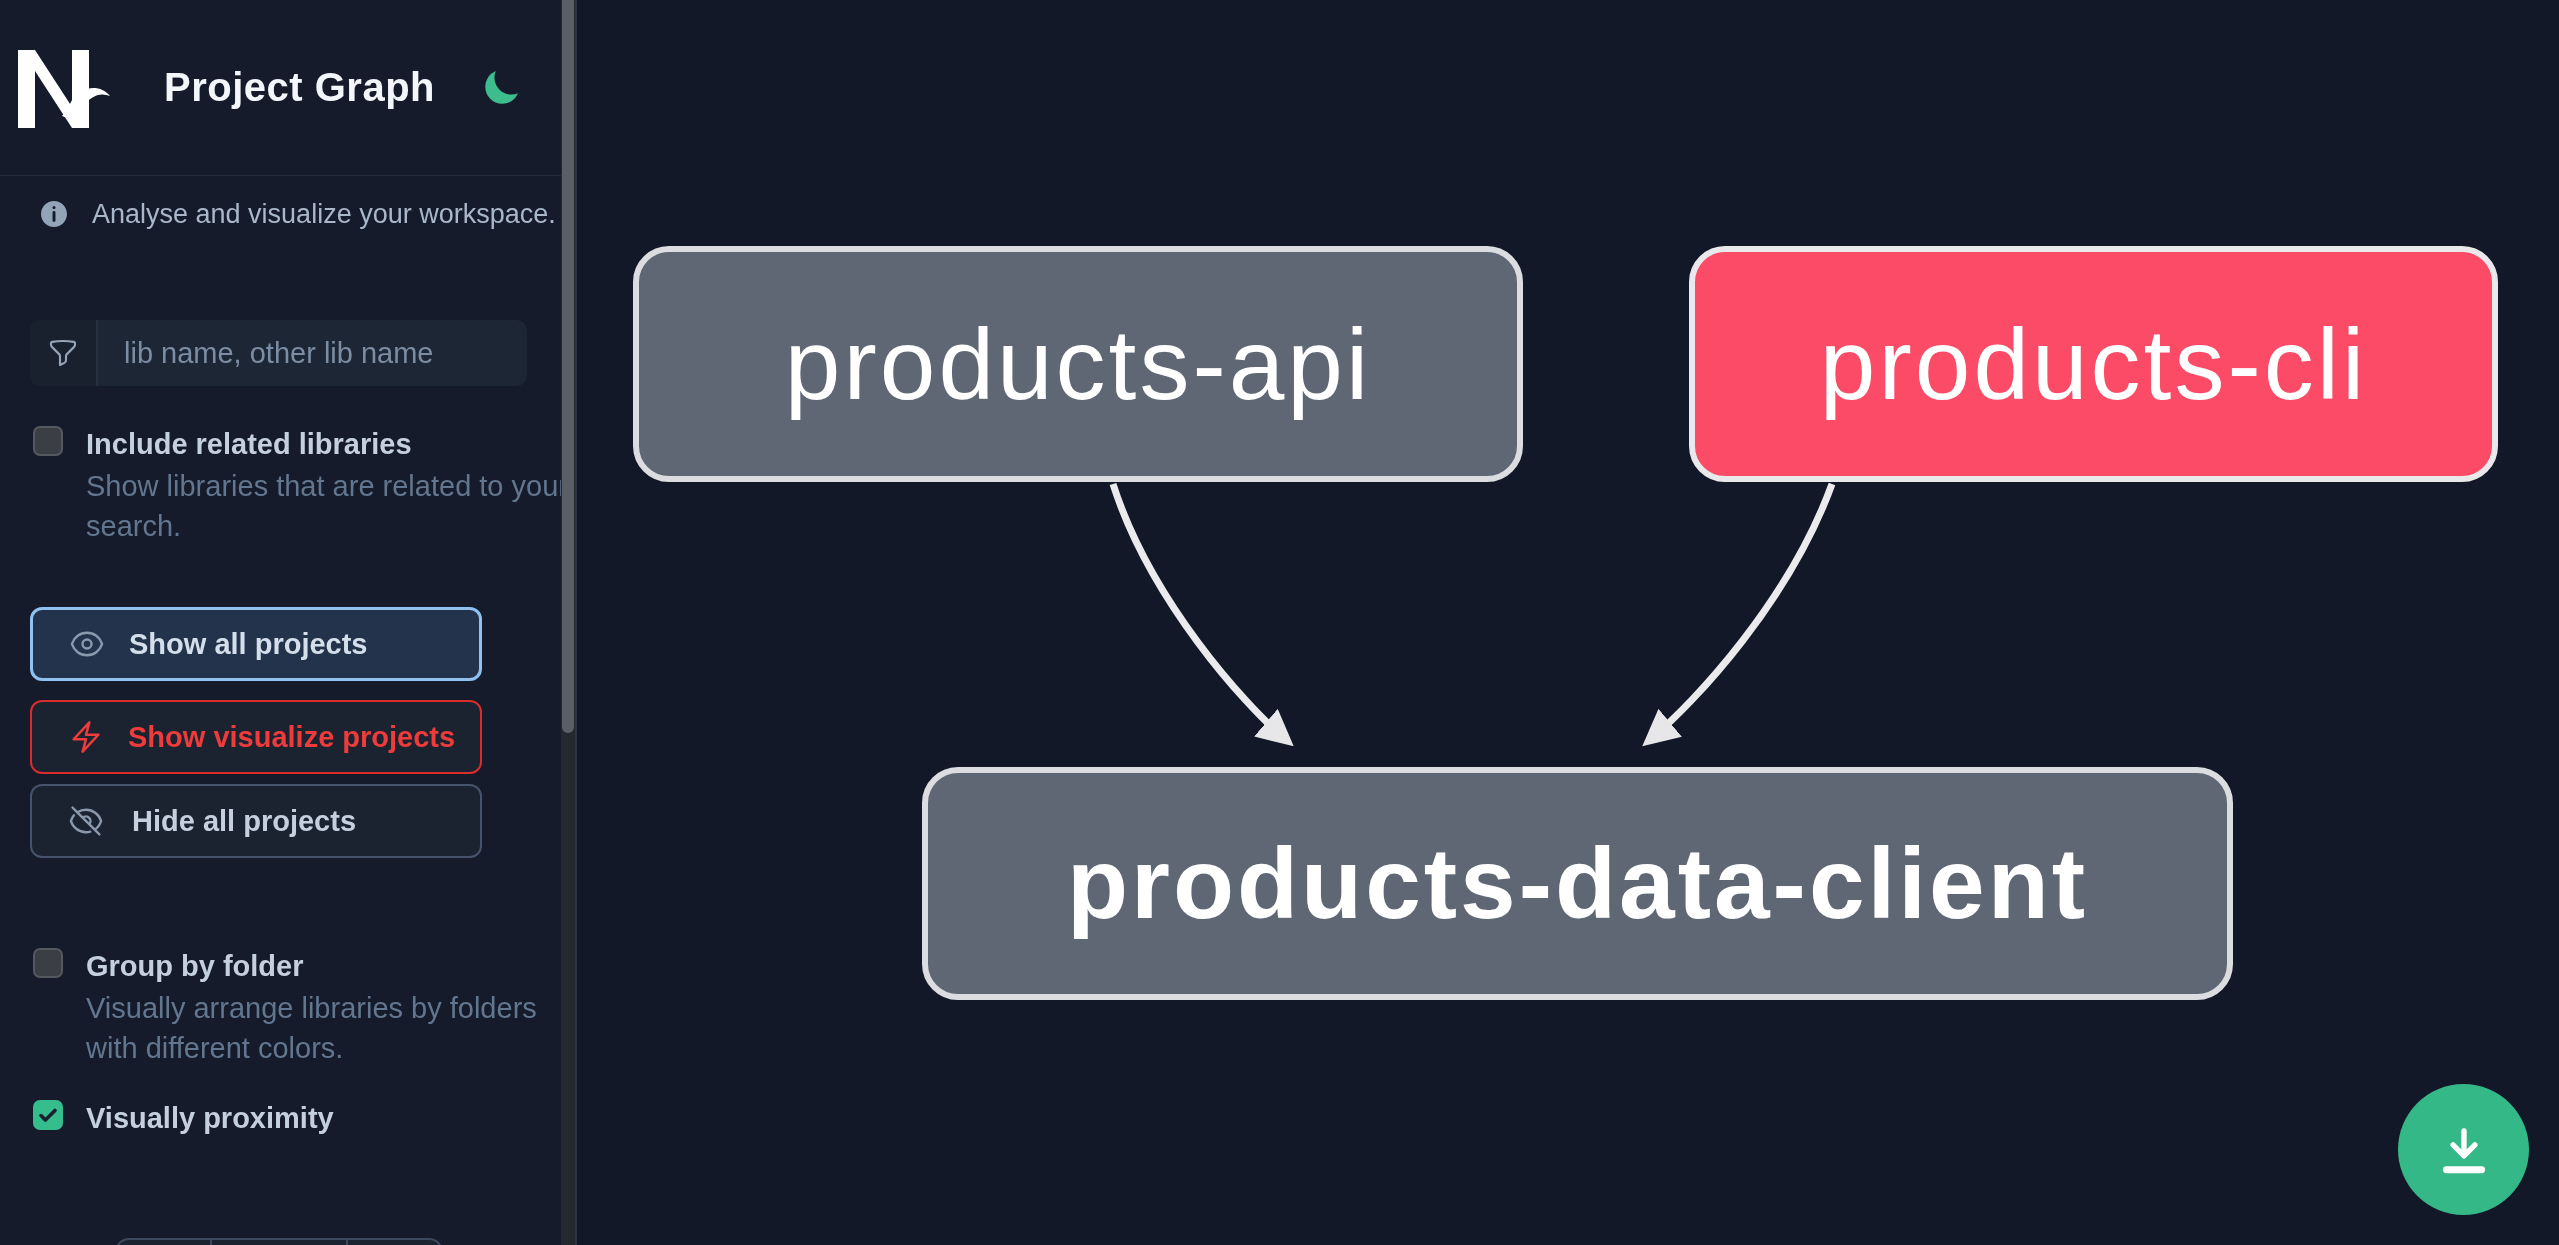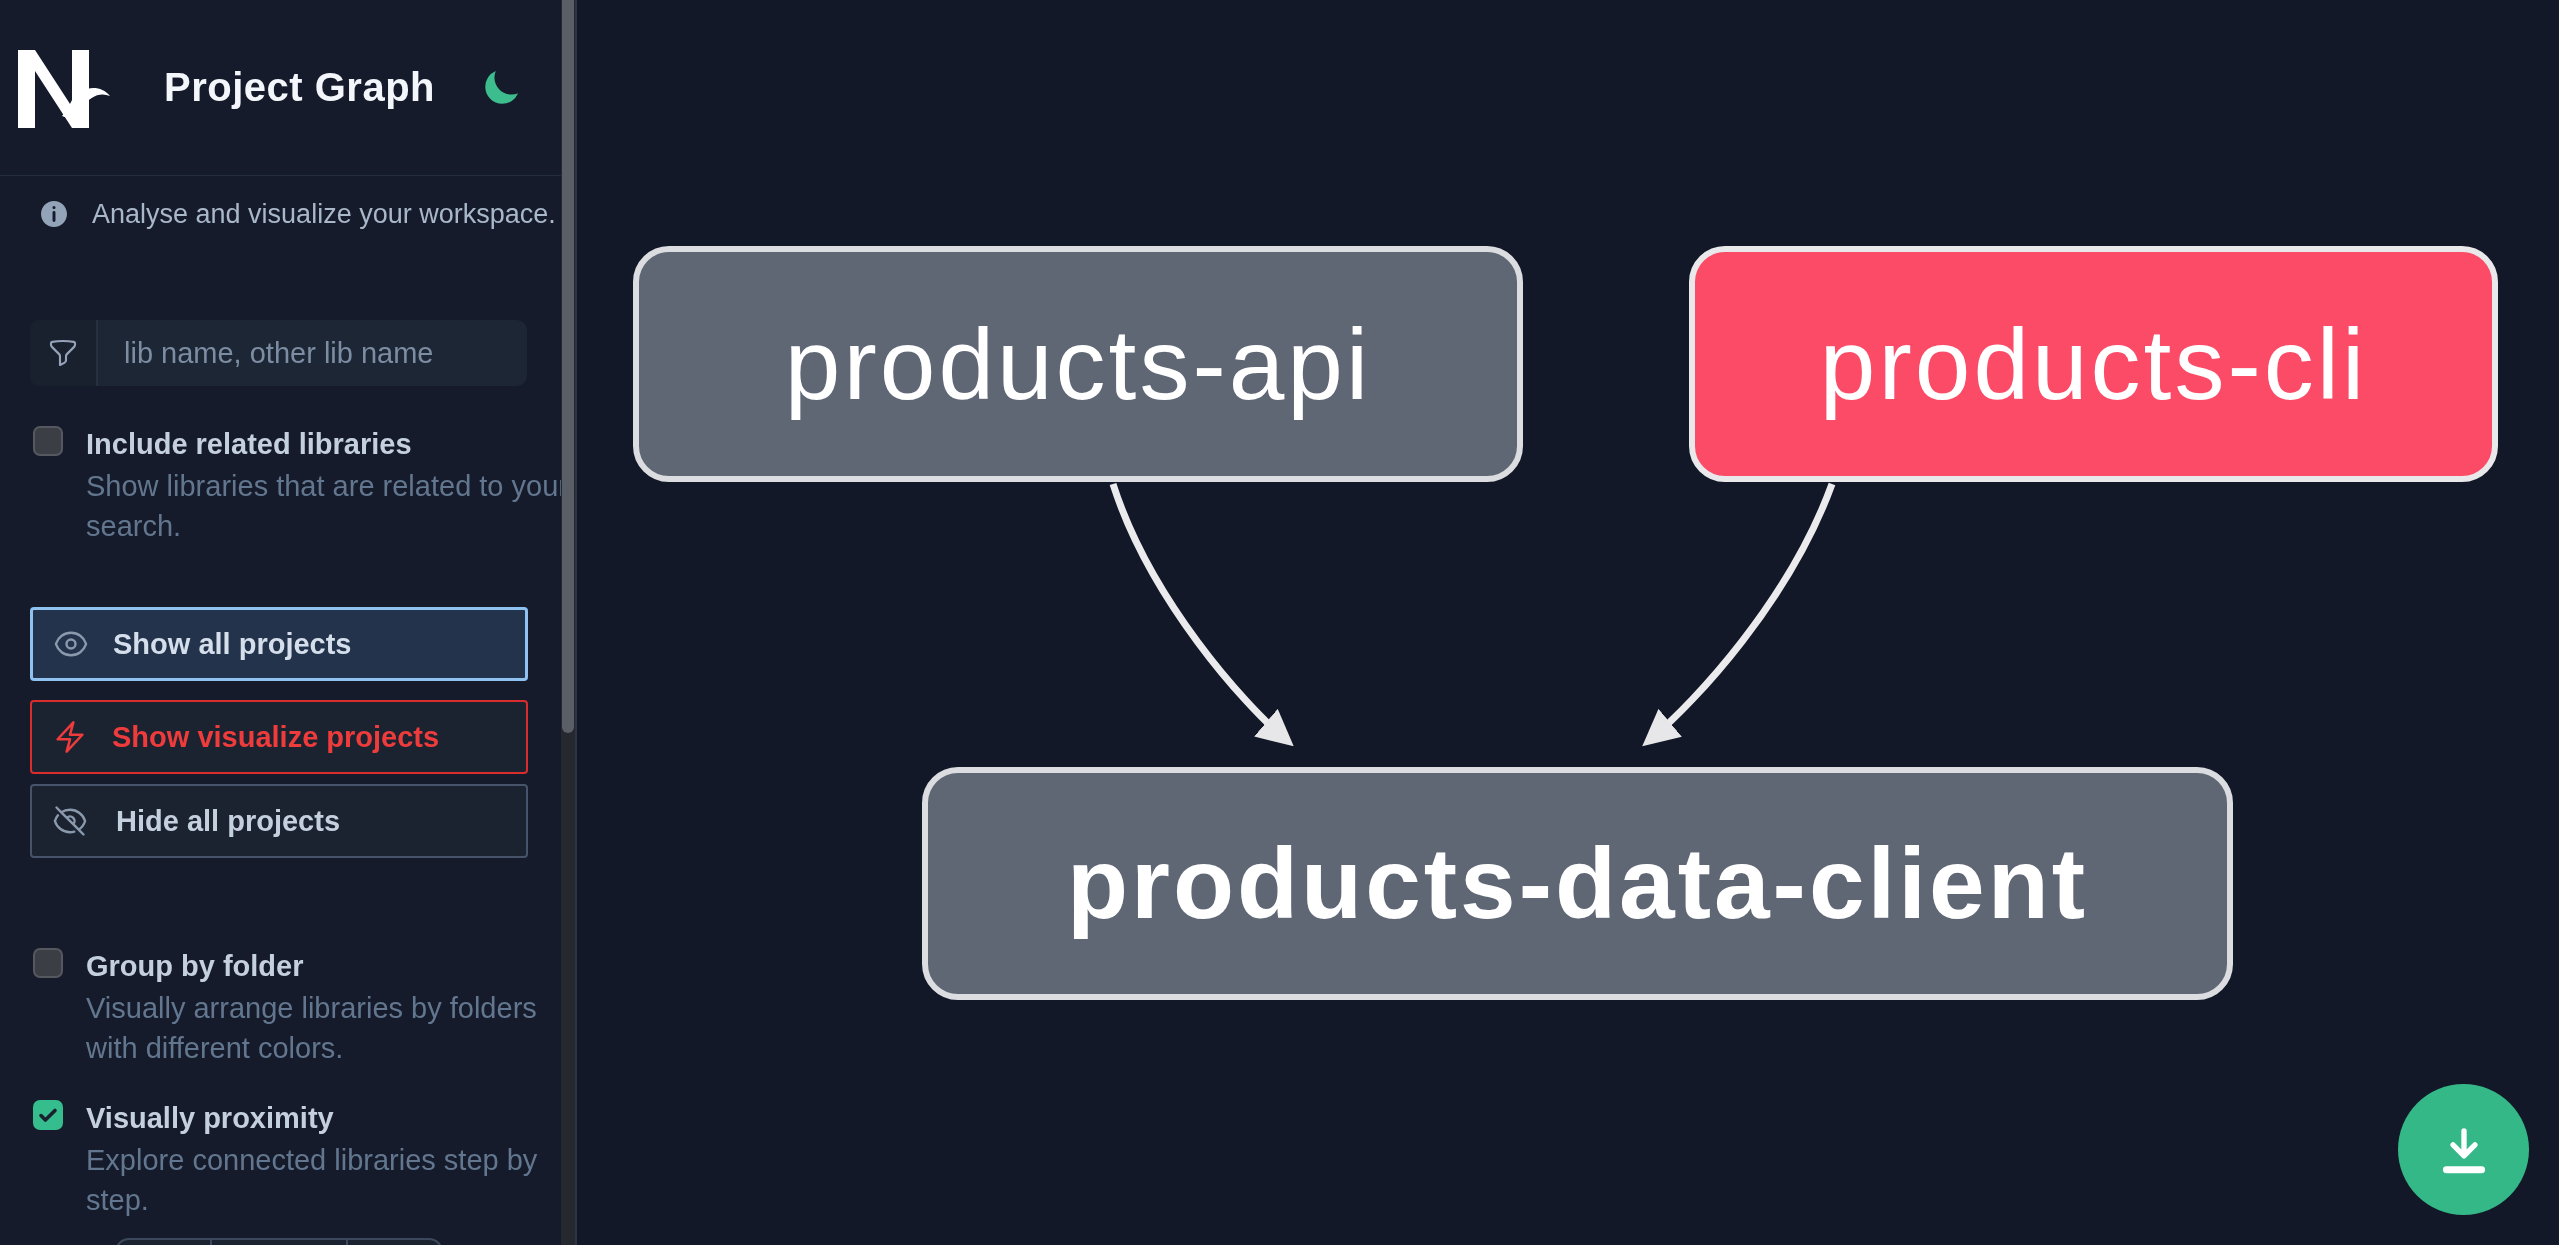--- a/index.html
+++ b/index.html
@@ -31,22 +31,22 @@
     font-size:29px;font-family:"Liberation Sans",sans-serif;padding:0 0 0 26px;}
   .search input::placeholder{color:#7c8da3;opacity:1;}
 
   .checkbox{position:absolute;left:33px;width:30px;height:30px;border-radius:7px;
     background:#3b3e45;border:2px solid #55585f;box-sizing:border-box;cursor:pointer;}
   .checkbox.checked{background:#36bd8e;border-color:#36bd8e;display:flex;align-items:center;justify-content:center;}
   .checkbox.checked svg{width:24px;height:24px;}
   .ck-label{position:absolute;left:86px;font-size:29px;font-weight:700;color:#c5d0df;}
   .ck-desc{position:absolute;left:86px;font-size:29px;font-weight:400;color:#62778f;line-height:40px;}
 
-  .sb-btn{position:absolute;left:30px;width:498px;height:74px;border-radius:4px;
-    box-sizing:border-box;display:flex;align-items:center;padding-left:20px;gap:24px;
+  .sb-btn{position:absolute;left:30px;width:452px;height:74px;border-radius:12px;
+    box-sizing:border-box;display:flex;align-items:center;padding-left:36px;gap:24px;
     font-size:29px;font-weight:700;background:#1b2331;color:#c5d0df;cursor:pointer;
     border:2px solid #46536a;font-family:"Liberation Sans",sans-serif;}
   .sb-btn svg{width:36px;height:36px;flex:0 0 auto;}
   .sb-btn.primary{border:3px solid #8fc1f1;background:#24334c;color:#d5dfeb;}
   .sb-btn.danger{border:2px solid #d92c2c;color:#ee3b3b;}
 
   .stepper{position:absolute;left:115px;top:1238px;width:328px;height:60px;
     border:2px solid #3c485c;border-radius:14px;box-sizing:border-box;display:flex;background:#1b2331;}
   .stepper .seg{flex:0 0 auto;cursor:pointer;}
   .stepper .seg.mid{border-left:2px solid #3c485c;border-right:2px solid #3c485c;}
@@ -129,21 +129,20 @@
   <div class="checkbox" style="top:948px;"></div>
   <div class="ck-label" style="top:950px;">Group by folder</div>
   <div class="ck-desc" style="top:988px;width:460px;">Visually arrange libraries by folders with different colors.</div>
 
   <div class="checkbox checked" style="top:1100px;">
     <svg viewBox="0 0 24 24" fill="none">
       <path d="M5 12.6l4.4 4.4L19 7.4" stroke="#19202e" stroke-width="3.6" stroke-linecap="round" stroke-linejoin="round"></path>
     </svg>
   </div>
   <div class="ck-label" style="top:1102px;">Visually proximity</div>
-  <div class="ck-desc" style="top:1140px;width:480px;">Explore connected libraries step by step.</div>
 
   <div class="stepper">
     <div class="seg" style="width:93px;"></div>
     <div class="seg mid" style="width:134px;"></div>
     <div class="seg" style="width:93px;"></div>
   </div>
 
   <div class="sb-scrollbar">
     <div class="sb-thumb"></div>
   </div>

